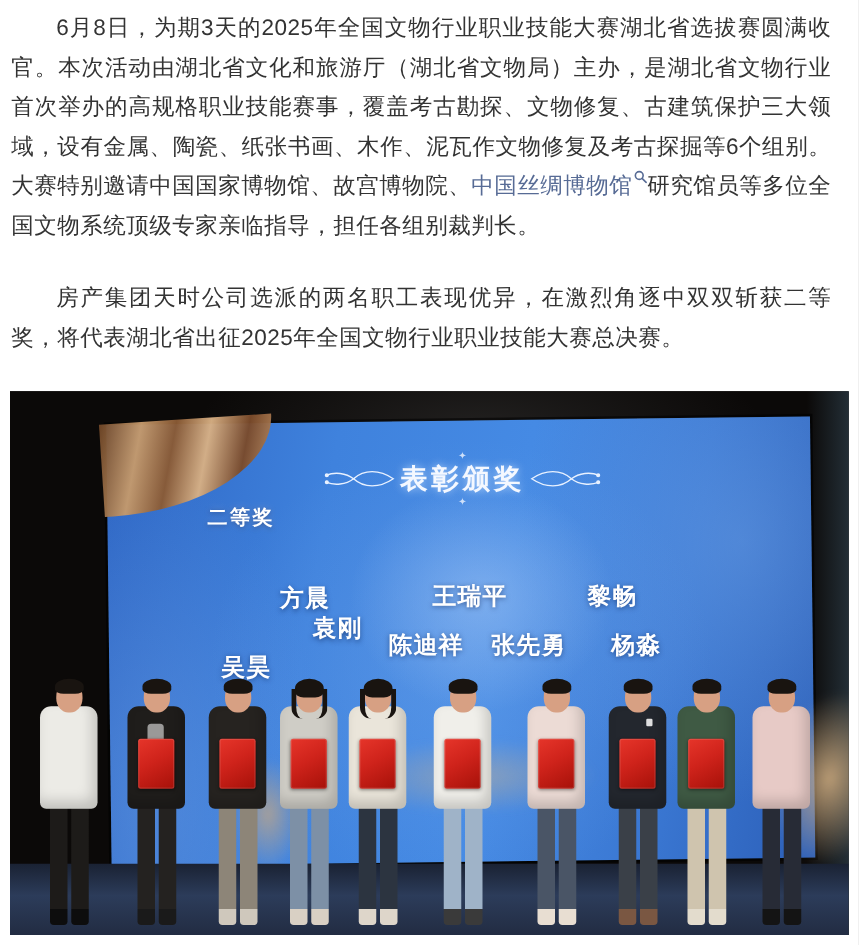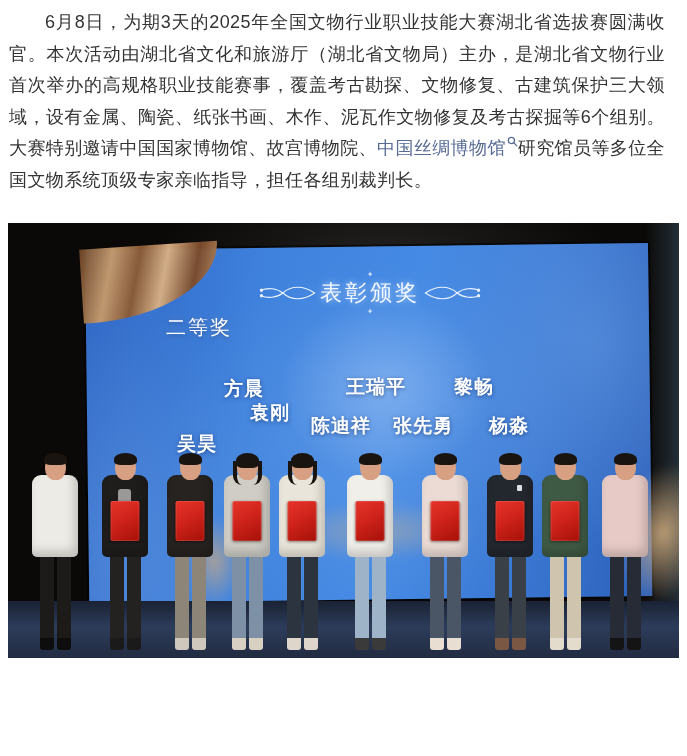--- a/index.html
+++ b/index.html
@@ -32,25 +32,25 @@
     background:radial-gradient(closest-side, rgba(214,178,132,.85), rgba(214,178,132,0));transform:rotate(12deg);}
   .orn-left{left:98px;top:268px;width:55px;height:90px;
     background:radial-gradient(closest-side, rgba(205,170,128,.7), rgba(205,170,128,0));}
   .orn-mid{left:190px;top:255px;width:200px;height:60px;border-radius:50%;
     background:radial-gradient(closest-side, rgba(210,180,140,.45), rgba(210,180,140,0));}
   
   .banner{position:absolute;left:362px;top:48px;transform:translateX(-50%);z-index:3;
     display:flex;align-items:center;gap:4px;color:#eef4ff;}
   .banner-mid{display:flex;flex-direction:column;align-items:center;}
   .tick{font-size:8px;line-height:7px;color:#dce9fc;opacity:.9;}
-  .banner-title{font-family:"DejaVu Serif","Liberation Serif",serif;font-size:22px;font-weight:normal;
+  .banner-title{font-family:"DejaVu Serif","Liberation Serif",serif;font-size:22px;font-weight:bold;
     letter-spacing:3px;color:#f4f8ff;text-shadow:0 0 7px rgba(200,225,255,.8);white-space:nowrap;}
   .fl{flex:none;}
   
-  .award{position:absolute;left:158px;top:91px;z-index:3;font-size:20px;font-weight:normal;color:#fff;
+  .award{position:absolute;left:158px;top:91px;z-index:3;font-size:16px;font-weight:bold;color:#fff;
     letter-spacing:2px;text-shadow:0 1px 4px rgba(10,30,80,.55), 0 0 6px rgba(190,215,255,.45);}
   .name{position:absolute;z-index:3;transform:translateX(-50%);font-size:19px;font-weight:bold;color:#fff;
     letter-spacing:1px;white-space:nowrap;text-shadow:0 1px 4px rgba(10,30,80,.55);text-align:center;}
   
   .floor{position:absolute;left:0;bottom:0;width:100%;height:57px;z-index:4;
     background:linear-gradient(180deg,#1a2233 0%,#2c3c5a 45%,#222c42 100%);}
   
   .person{position:absolute;bottom:8px;width:56px;z-index:5;}
   .head{width:21px;height:25px;border-radius:50% 50% 46% 46%;background:#d7a083;margin:0 auto;position:relative;z-index:2;}
   .head::before{content:"";position:absolute;top:-2px;left:-1px;right:-1px;height:12px;background:#191410;
@@ -69,20 +69,21 @@
   .leg{width:14px;height:96px;border-radius:3px;background:linear-gradient(180deg,var(--pants) 0 87%,var(--shoe) 87%);}
 </style>
 </head>
 <body>
 
 <div class="article">
   <p><span>6月8日，为期3天的2025年全国文物行业职业技能大赛湖北省选拔赛圆满收官。本次活动由湖北省文化和旅游厅（湖北省文物局）主办，是湖北省文物行业首次举办的高规格职业技能赛事，覆盖考古勘探、文物修复、古建筑保护三大领域，设有金属、陶瓷、纸张书画、木作、泥瓦作文物修复及考古探掘等6个组别。大赛特别邀请中国国家博物馆、故宫博物院、</span><a class="wx-link"><span>中国丝绸博物馆</span><svg class="sup-icon" width="11" height="11" viewBox="0 0 12 12">
           <circle cx="4.8" cy="4.8" r="3.4" fill="none" stroke="#576b95" stroke-width="1.4"></circle>
           <line x1="7.5" y1="7.5" x2="10.8" y2="10.8" stroke="#576b95" stroke-width="1.4" stroke-linecap="round"></line>
         </svg></a><span>研究馆员等多位全国文物系统顶级专家亲临指导，担任各组别裁判长。</span></p>
+  <p><span>房产集团天时公司选派的两名职工表现优异，在激烈角逐中双双斩获二等奖，将代表湖北省出征2025年全国文物行业职业技能大赛总决赛。</span></p>
 </div>
 
 <figure class="photo">
   <div class="screen">
     <div class="curtain"></div>
     <div class="orn orn-right"></div>
     <div class="orn orn-left"></div>
     <div class="orn orn-mid"></div>
   </div>
 
@@ -109,21 +110,21 @@
         <circle cx="5" cy="9" r="1.6" fill="#e8f1ff"></circle>
         <circle cx="5" cy="17" r="1.6" fill="#e8f1ff"></circle>
       </g>
     </svg>
   </div>
 
   <div class="award">二等奖</div>
 
   <span class="name" style="left:236px;top:153px">方晨</span>
   <span class="name" style="left:368px;top:151px">王瑞平</span>
-  <span class="name" style="left:466px;top:151px">黎畅</span>
+  <span class="name" style="left:482px;top:151px">黎畅</span>
   <span class="name" style="left:189px;top:208px">吴昊</span>
   <span class="name" style="left:262px;top:177px">袁刚</span>
   <span class="name" style="left:333px;top:190px">陈迪祥</span>
   <span class="name" style="left:415px;top:190px">张先勇</span>
   <span class="name" style="left:501px;top:190px">杨淼</span>
 
   <div class="floor"></div>
 
   <div class="person" style="left:19px;--shirt:#ecebe6;--pants:#1d1b19;--shoe:#0d0d0d">
     <div class="head"></div>

